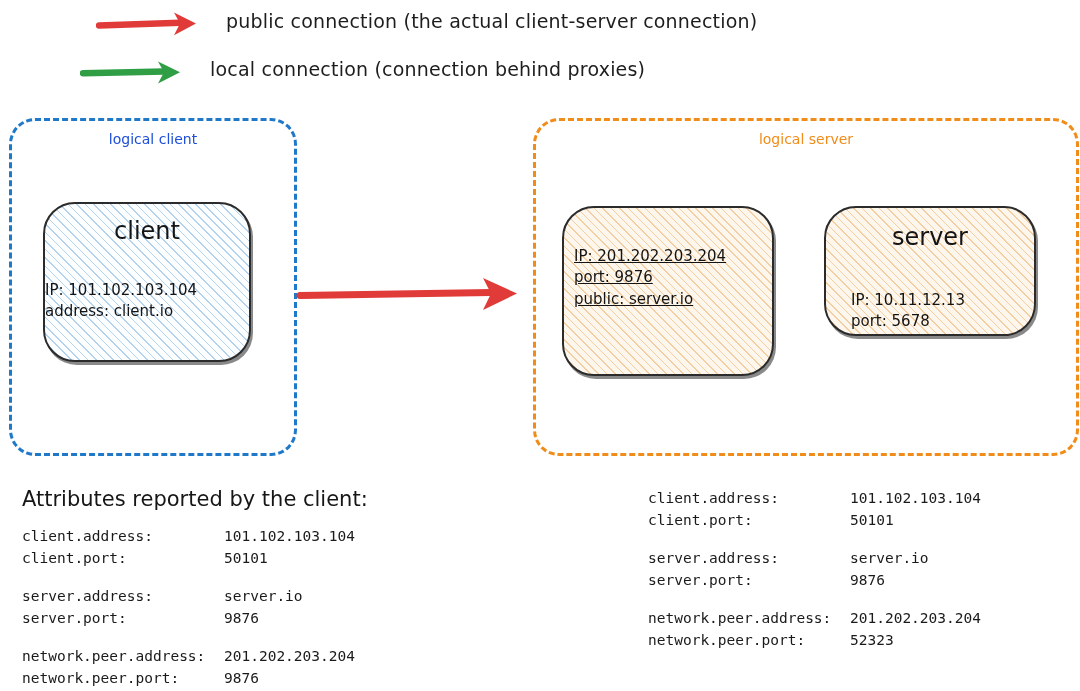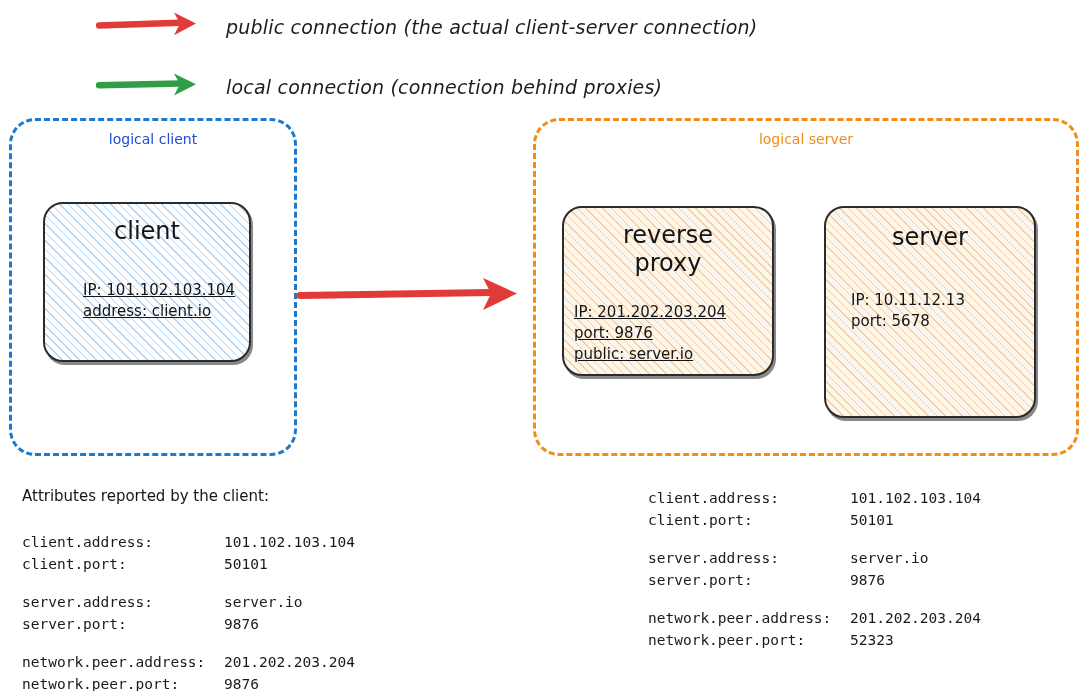--- a/index.html
+++ b/index.html
@@ -13,25 +13,24 @@
     position: relative;
     overflow: hidden;
     font-family: "DejaVu Sans", sans-serif;
     color: #1b1b1b;
   }
 
   
   .legend-row {
     position: absolute;
     display: flex;
-    align-items: flex-end;
-    font-style: italic;
+    align-items: flex-start;
   }
   #legend-public { left: 96px; top: 10px; }
-  #legend-local  { left: 96px; top: 58px; margin-top: 12px; }
+  #legend-local  { left: 80px; top: 58px; }
 
   .legend-arrow {
     width: 108px;
     height: 28px;
     flex: 0 0 auto;
   }
   .legend-label {
     margin-left: 22px;
     font-family: "DejaVu Sans", sans-serif;
     font-size: 19px;
@@ -67,21 +66,21 @@
     font-family: "DejaVu Sans", sans-serif;
     white-space: nowrap;
   }
   #logical-client-label { color: #1d4ed8; }
   #logical-server-label { color: #f08c19; }
 
   
   .node {
     position: absolute;
     border: 2.2px solid #2b2b2b;
-    border-radius: 20px;
+    border-radius: 32px;
     box-sizing: border-box;
     box-shadow: 2px 3px 0 rgba(40,40,40,.55);
     overflow: hidden;
   }
   .node-inner {
     position: relative;
     z-index: 2;
     width: 100%;
     height: 100%;
     box-sizing: border-box;
@@ -123,38 +122,36 @@
       rgba(255,255,255,0) 6px);
   }
 
   #node-client {
     left: 43px; top: 202px;
     width: 208px; height: 160px;
   }
   #node-client .node-inner { padding: 14px 0 0 0; }
   #node-client .node-details {
     margin-top: 34px;
-    padding-left: 38px;
-    text-decoration: underline;
   }
 
   #node-reverse-proxy {
     left: 562px; top: 206px;
     width: 212px; height: 170px;
   }
   #node-reverse-proxy .node-inner { padding: 14px 0 0 0; }
   #node-reverse-proxy .node-details {
     margin-top: 24px;
     padding-left: 10px;
     text-decoration: underline;
   }
 
   #node-server {
     left: 824px; top: 206px;
-    width: 212px; height: 212px;
+    width: 212px; height: 130px;
   }
   #node-server .node-inner { padding: 16px 0 0 0; }
   #node-server .node-details {
     margin-top: 38px;
     padding-left: 25px;
   }
 
   
   #main-arrow {
     position: absolute;
@@ -163,23 +160,23 @@
     width: 230px;
     height: 44px;
   }
 
   
   .attr-panel { position: absolute; }
   #attrs-client { left: 22px;  top: 487px; }
   #attrs-server { left: 648px; top: 487px; }
 
   .attr-heading {
-    font-size: 15px;
+    font-size: 21px;
     color: #161616;
-    margin-bottom: 26px;
+    margin-bottom: 14px;
     white-space: nowrap;
     font-family: "DejaVu Sans", sans-serif;
   }
   .attr-group { margin-bottom: 16px; }
   .attr-row {
     display: flex;
     font-family: "DejaVu Sans Mono", monospace;
     font-size: 14.5px;
     line-height: 1.52;
     color: #1a1a1a;
@@ -225,24 +222,20 @@
   <path d="M5 23.5 L196 20.5" stroke="#e03b38" stroke-width="7" stroke-linecap="round" fill="none"></path>
   <path d="M188 6 L222 21.5 L188 38 L196 21.5 Z" fill="#e03b38"></path>
 </svg>
 
 <div class="logical-box" id="logical-server-box">
   <div class="logical-label" id="logical-server-label">logical server</div>
 </div>
 
 <div class="node hatch-orange" id="node-reverse-proxy">
   <div class="node-inner">
-    <div class="node-title">
-      <div>reverse</div>
-        <div>proxy</div>
-    </div>
     <div class="node-details">
       <div>IP: 201.202.203.204</div>
       <div>port: 9876</div>
       <div>public: server.io</div>
     </div>
   </div>
 </div>
 
 <div class="node hatch-orange" id="node-server">
   <div class="node-inner">

